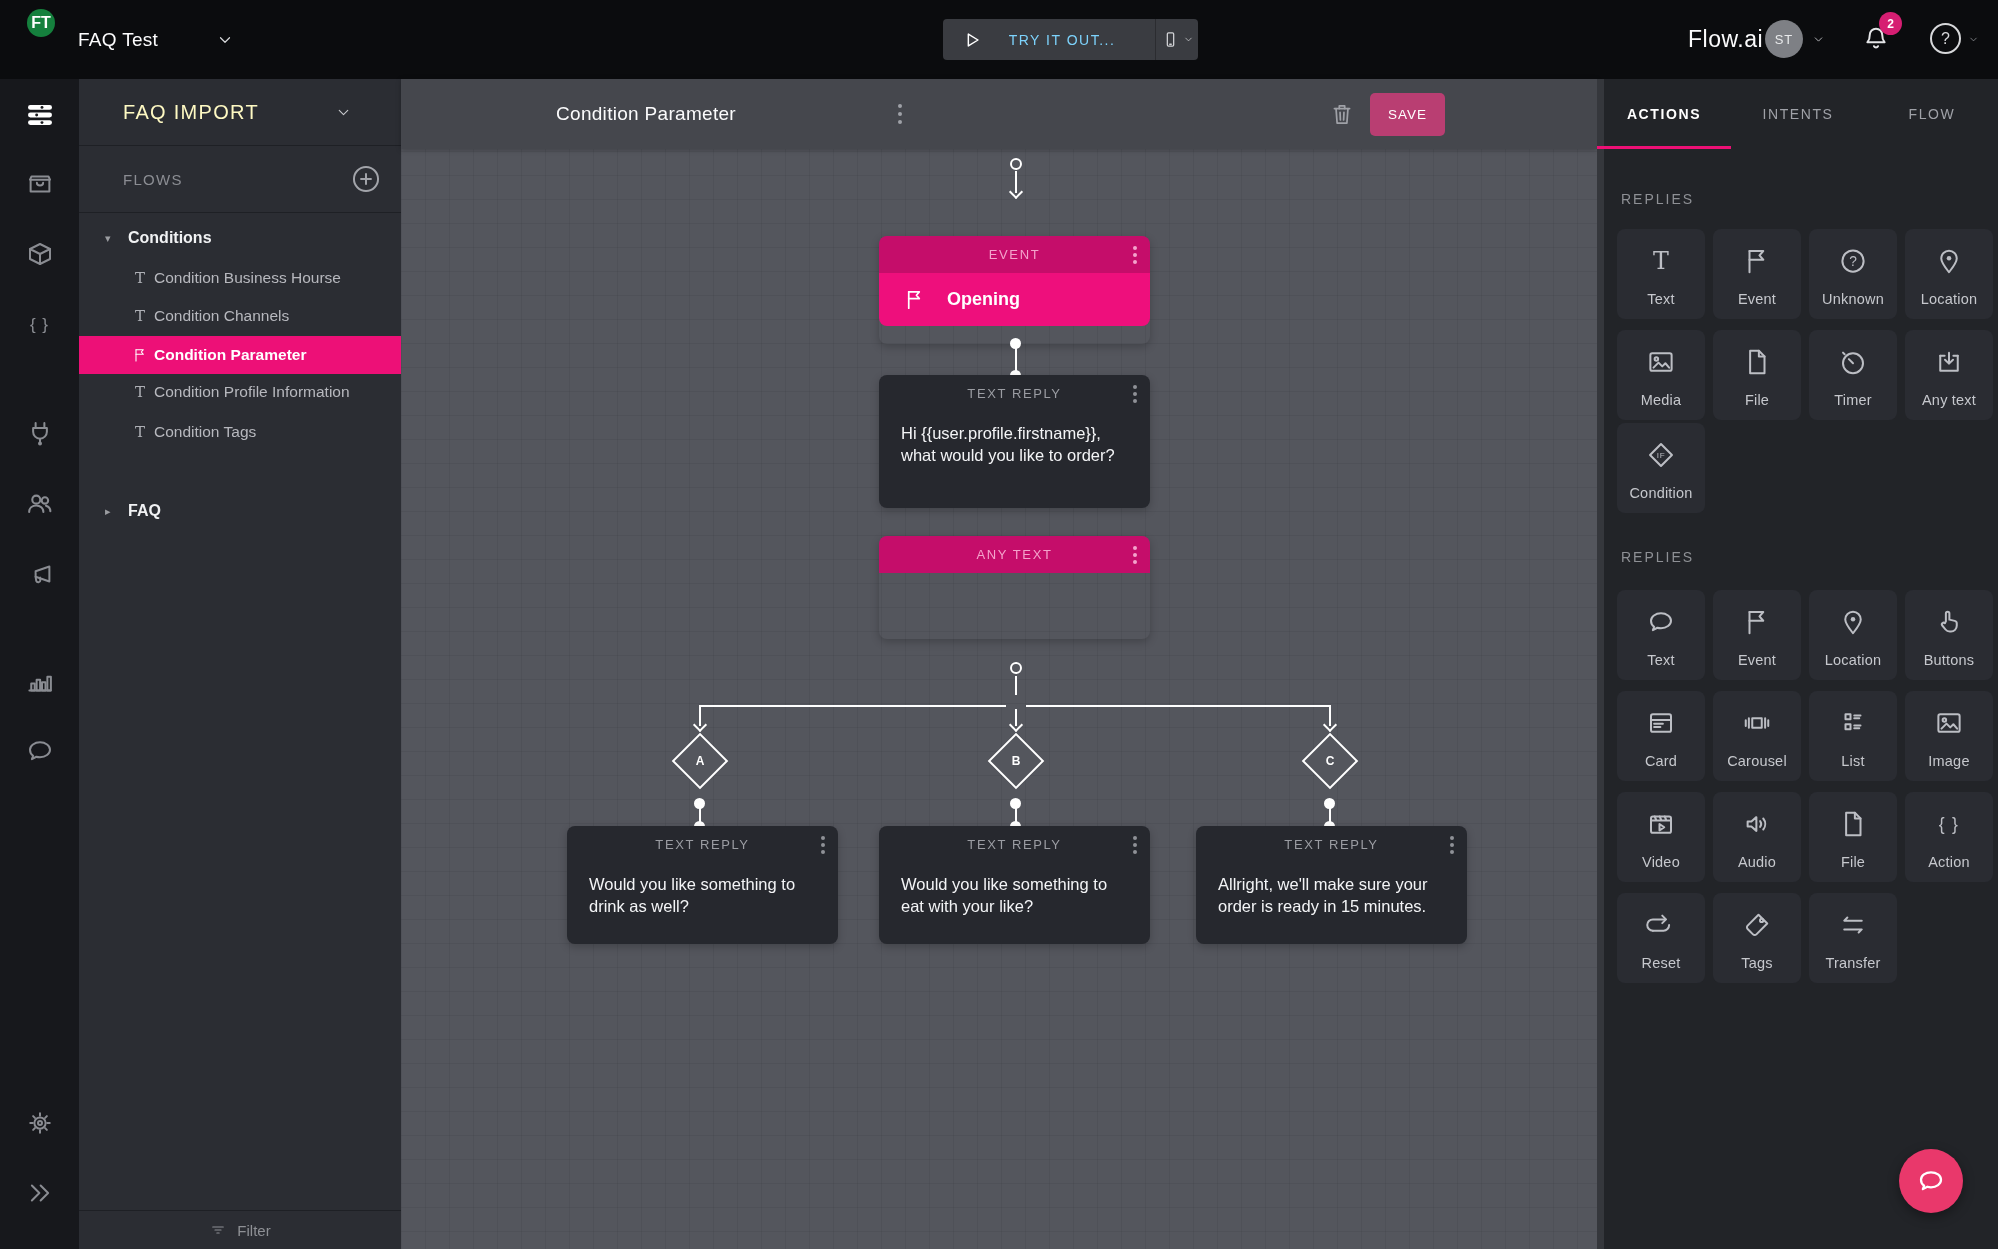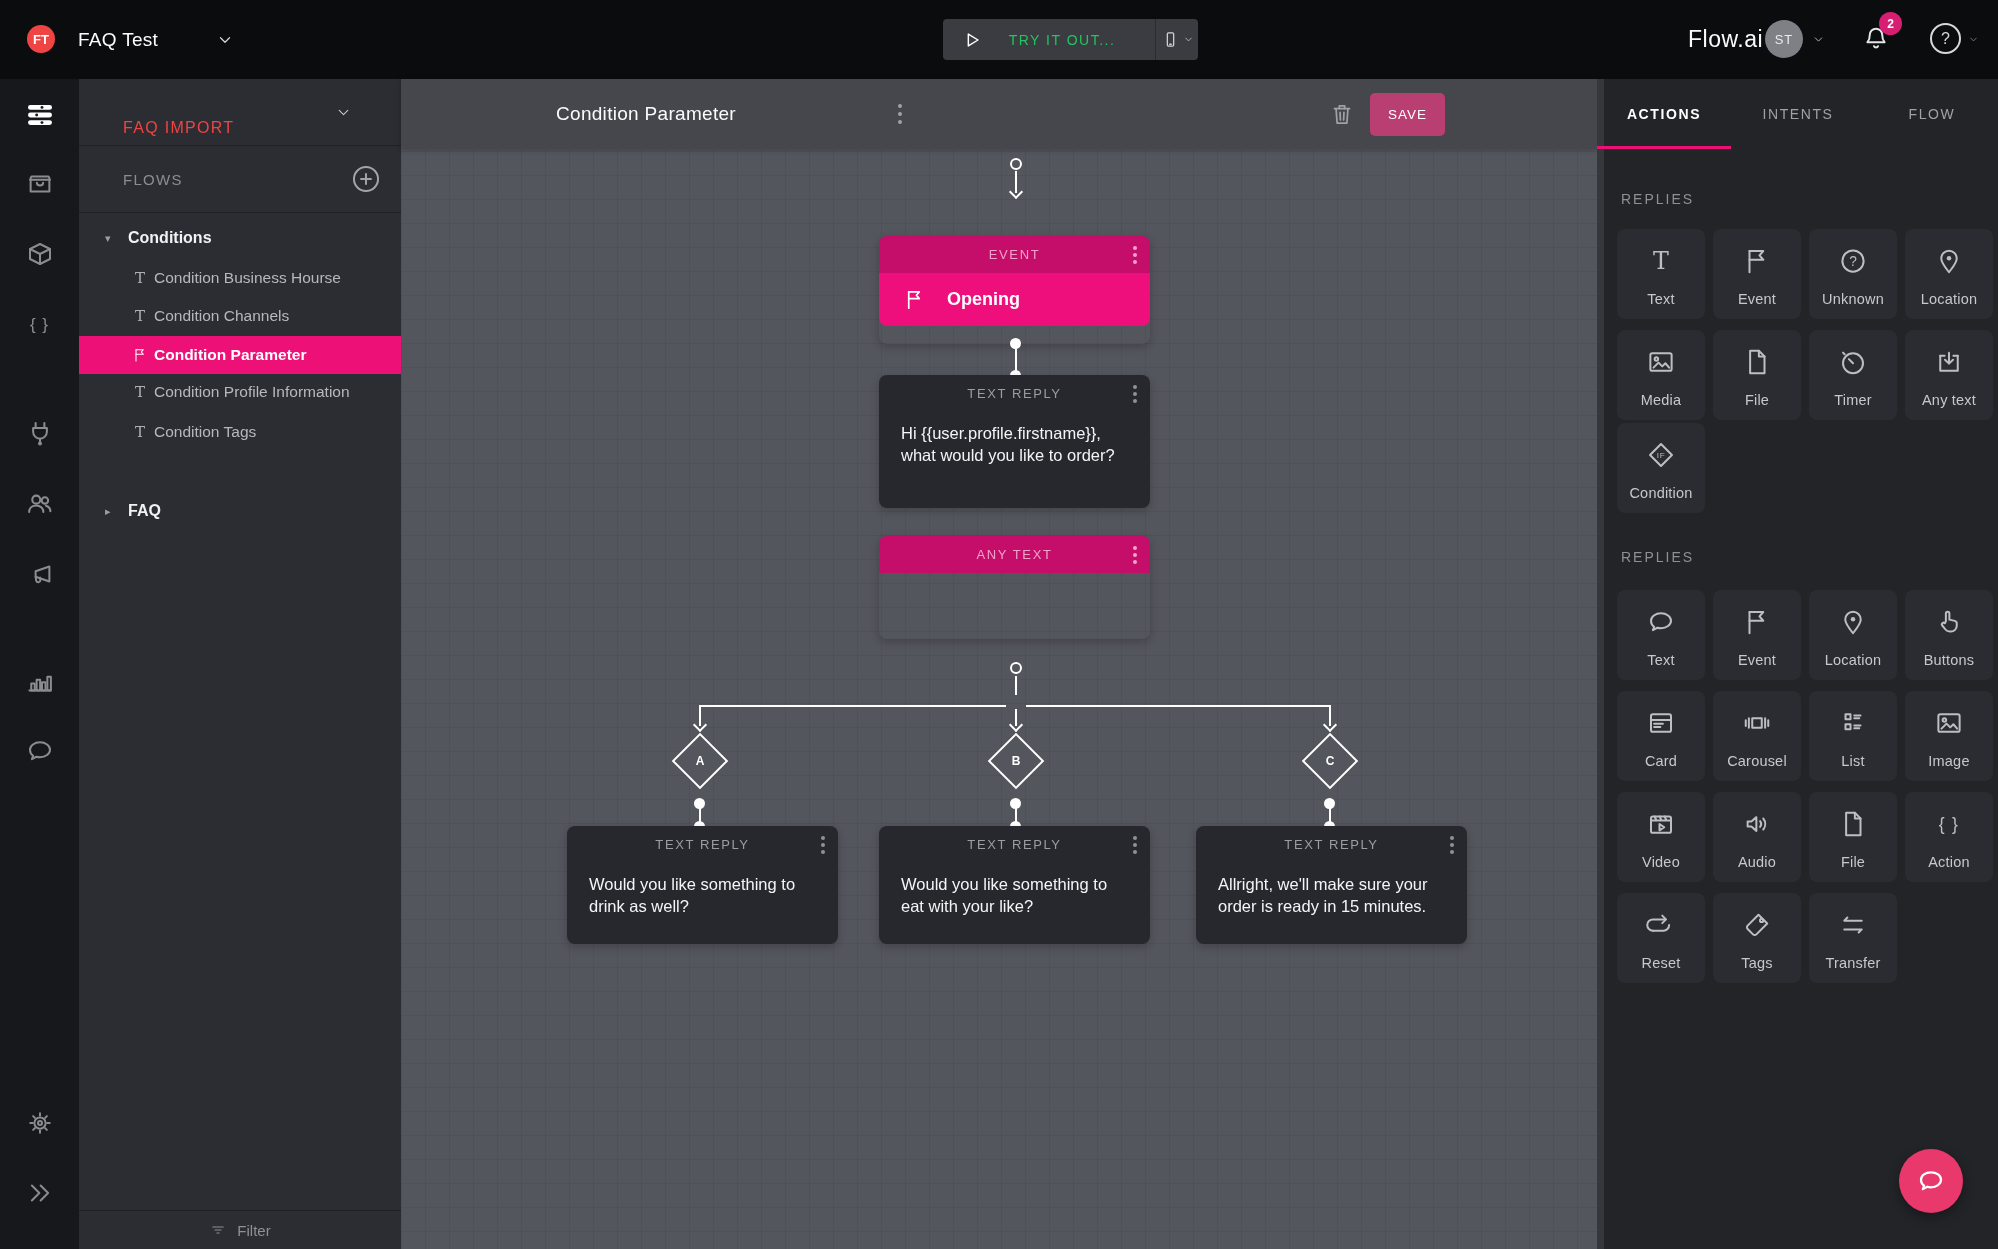--- a/index.html
+++ b/index.html
@@ -5,46 +5,46 @@
   *{margin:0;padding:0;box-sizing:border-box}
   html,body{width:1998px;height:1249px;overflow:hidden}
   body{font-family:"Liberation Sans",sans-serif;background:#0b0c0e;position:relative;color:#fff}
   .abs{position:absolute}
   svg.s{fill:none;stroke:currentColor;stroke-width:1.6;stroke-linecap:round;stroke-linejoin:round;display:block}
   svg.s text{stroke:none;fill:currentColor;text-anchor:middle}
 
   
   #topbar{position:absolute;left:0;top:0;width:1998px;height:79px;background:#0b0c0e}
   .avatar{border-radius:50%;display:flex;align-items:center;justify-content:center;font-weight:bold}
-  #ws-avatar{left:27px;top:25px;width:28px;height:28px;background:#ef4444;font-size:13px;color:#fff}
+  #ws-avatar{left:27px;top:9px;width:28px;height:28px;background:#15803d;font-size:16px;color:#fff}
   #ws-name{left:78px;top:0;height:79px;display:flex;align-items:center;font-size:19px;color:#fdfdfe;letter-spacing:.3px}
   #ws-chevron{left:216px;top:31px;color:#d8d9db}
   #try-group{left:943px;top:19px;width:255px;height:41px;background:#3a3c41;border-radius:4px;display:flex;align-items:center}
   #try-main{width:212px;height:100%;display:flex;align-items:center;padding:0 14px 0 18px}
-  #try-label{flex:1;text-align:center;font-size:14px;letter-spacing:1.5px;color:#22c55e}
+  #try-label{flex:1;text-align:center;font-size:14px;letter-spacing:1.5px;color:#7dd3fc}
   #try-sep{width:1px;height:41px;background:#2b2c30}
   #try-phone{flex:1;height:100%;display:flex;align-items:center;justify-content:center;gap:3px;color:#d2d3d6}
   #brand{left:1688px;top:0;height:79px;display:flex;align-items:center;font-size:23px;color:#fbfbfc;letter-spacing:.5px}
   #user-avatar{left:1765px;top:20px;width:38px;height:38px;background:#7e8085;color:#e9eaec;font-size:13px;font-weight:normal;letter-spacing:1px}
   #user-chevron{left:1812px;top:33px;color:#c7c8cc}
   #bell-wrap{left:1861px;top:23px;color:#e4e5e7}
   #bell-badge{left:1879px;top:12px;width:23px;height:23px;background:#d61e72;border-radius:50%;display:flex;align-items:center;justify-content:center;font-size:12px;font-weight:bold;color:#fff}
   #help-wrap{left:1930px;top:23px;width:31px;height:31px;border:2px solid #d7d8da;border-radius:50%;display:flex;align-items:center;justify-content:center;font-size:16px;color:#d7d8da}
   #help-chevron{left:1968px;top:34px;color:#9b9da2}
 
   
   #rail{position:absolute;left:0;top:79px;width:79px;height:1170px;background:#17181c}
   .rail-item{position:absolute;left:0;width:79px;height:44px;display:flex;align-items:center;justify-content:center;color:#8a8c92}
   .rail-item.active{color:#ffffff}
 
   
   #leftpanel{position:absolute;left:79px;top:79px;width:322px;height:1170px;background:#2b2d33}
   .lp-divider{position:absolute;left:0;width:322px;height:1px;background:#1e2025}
   #import-row{left:0;top:0;width:322px;height:66px}
-  #import-label{position:absolute;left:44px;top:16px;height:66px;display:flex;align-items:center;font-size:16px;letter-spacing:1.3px;color:#ef4444}
+  #import-label{position:absolute;left:44px;top:0;height:66px;display:flex;align-items:center;font-size:20px;letter-spacing:1.3px;color:#fef9c3}
   #import-chevron{position:absolute;left:256px;top:25px;color:#c7c8cc}
   #flows-row{left:0;top:67px;width:322px;height:66px}
   #flows-label{position:absolute;left:44px;top:0;height:66px;display:flex;align-items:center;font-size:15px;letter-spacing:1.3px;color:#8b8d93}
   #add-flow-btn{position:absolute;left:270px;top:16px;color:#a2a4aa}
   .tree-row{position:absolute;left:0;width:322px;height:38px;display:flex;align-items:center}
   .tree-caret{position:absolute;left:26px;font-size:11px;color:#9b9da1}
   .tree-group-label{position:absolute;left:49px;font-size:16px;font-weight:bold;color:#f1f2f4}
   .tree-ticon{position:absolute;left:56px;font-family:"DejaVu Serif",serif;font-size:15px;color:#aeb0b6}
   .tree-item-label{position:absolute;left:75px;font-size:15.5px;color:#b7b8be;white-space:nowrap}
   .tree-row.selected{background:#ed1077}

